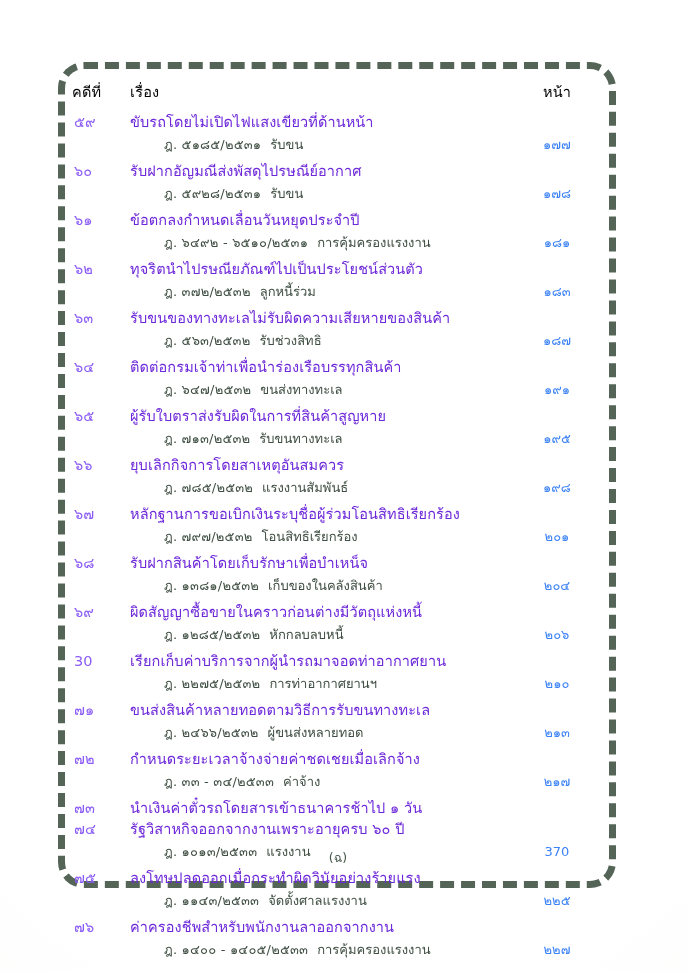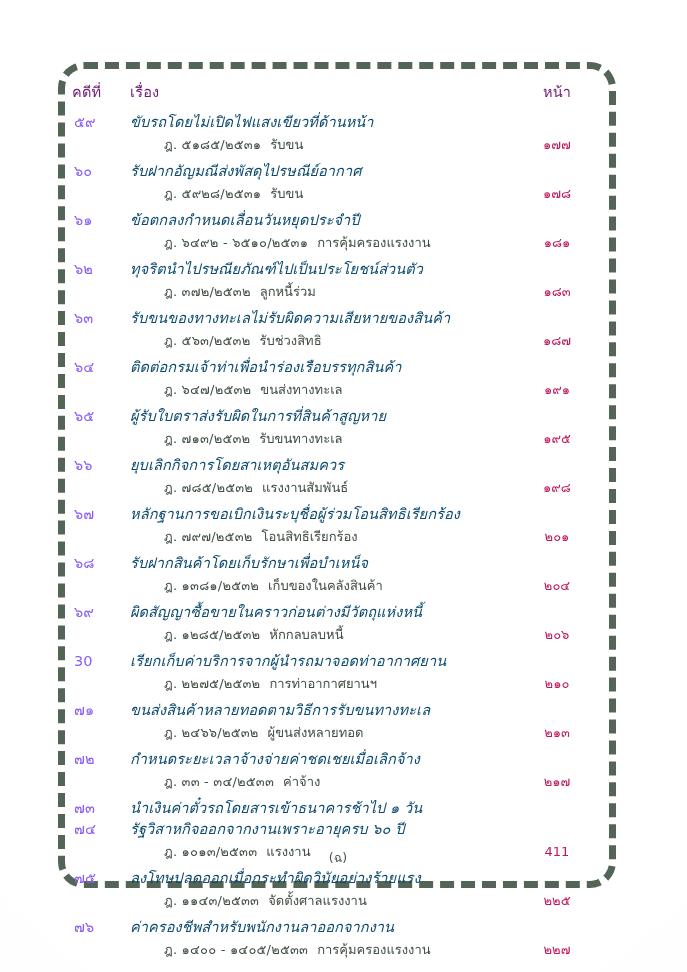--- a/index.html
+++ b/index.html
@@ -65,21 +65,21 @@
     table-layout: fixed;
   }
   .index-table col.c-num   { width: 58px; }
   .index-table col.c-title { width: 380px; }
   .index-table col.c-page  { width: 94px; }
 
   .head-row th {
     text-align: left;
     font-size: 14.5px;
     font-weight: normal;
-    color: #701a75;
+    color: #000000;
     padding: 0 0 9px 0;
     vertical-align: bottom;
     letter-spacing: 0.2px;
   }
   .head-row th.h-page {
     text-align: center;
   }
 
   td {
     padding: 0;
@@ -94,44 +94,43 @@
     padding-top: 1px;
     padding-bottom: 1px;
   }
   .cell-num {
     font-size: 14px;
     color: #8b5cf6;
     white-space: nowrap;
     padding-left: 2px;
   }
   .cell-title {
-    color: #0c4a6e;
+    color: #6d28d9;
     letter-spacing: 0.1px;
-    font-style: italic;
   }
 
   
   .row-cite td {
     font-size: 13px;
     line-height: 19px;
     padding-top: 2px;
     padding-bottom: 7px;
   }
   .cell-cite {
     padding-left: 34px;
     color: #3f4e42;
     white-space: nowrap;
   }
   .cite-law { letter-spacing: 0.2px; }
   .cite-topic { padding-left: 9px; }
 
   .cell-page {
     text-align: center;
     font-size: 13.5px;
-    color: #be185d;
+    color: #3b82f6;
     white-space: nowrap;
   }
   .cell-blank { }
 
   
   .folio {
     position: absolute;
     left: 0;
     bottom: 8px;
     width: 532px;
@@ -310,21 +309,21 @@
           <td class="cell-blank"></td>
         </tr>
         <tr class="row-title">
           <td class="cell-num">๗๔</td>
           <td class="cell-title">รัฐวิสาหกิจออกจากงานเพราะอายุครบ ๖๐ ปี</td>
           <td class="cell-blank"></td>
         </tr>
         <tr class="row-cite">
           <td class="cell-blank"></td>
           <td class="cell-cite"><span class="cite-law">ฎ. ๑๐๑๓/๒๕๓๓</span><span class="cite-topic">แรงงาน</span></td>
-          <td class="cell-page">411</td>
+          <td class="cell-page">370</td>
         </tr>
         <tr class="row-title">
           <td class="cell-num">๗๕</td>
           <td class="cell-title">ลงโทษปลดออกเมื่อกระทำผิดวินัยอย่างร้ายแรง</td>
           <td class="cell-blank"></td>
         </tr>
         <tr class="row-cite">
           <td class="cell-blank"></td>
           <td class="cell-cite"><span class="cite-law">ฎ. ๑๑๔๓/๒๕๓๓</span><span class="cite-topic">จัดตั้งศาลแรงงาน</span></td>
           <td class="cell-page">๒๒๕</td>

